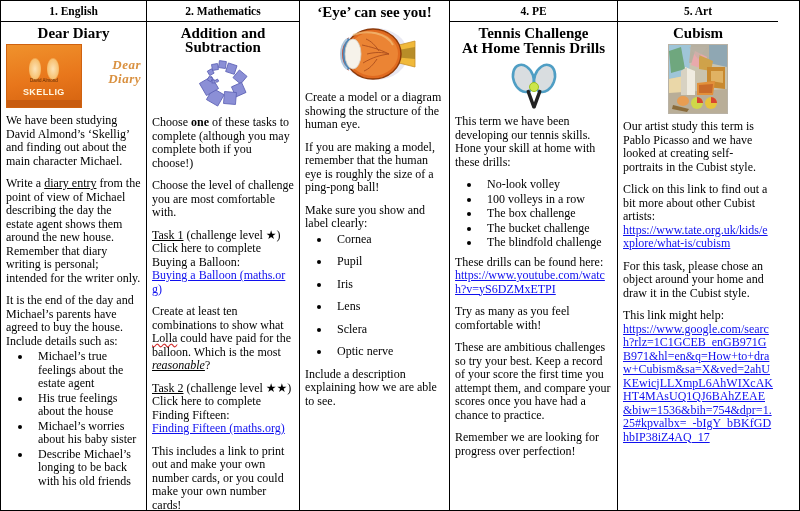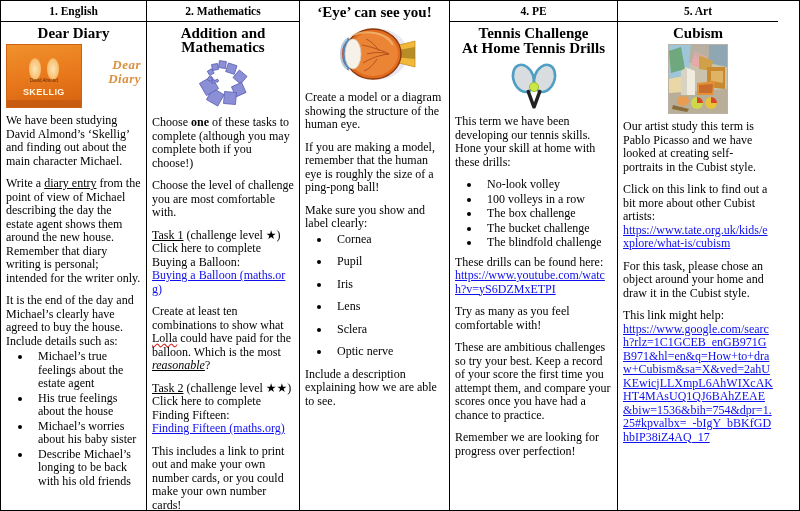--- a/index.html
+++ b/index.html
@@ -193,35 +193,35 @@
             <div class="ttl">SKELLIG</div>
             <div class="strip"></div>
           </div>
           <div class="dear-diary-logo">Dear<br>Diary</div>
         </div>
 
         <p class="t">We have been studying David Almond’s ‘Skellig’ and finding out about the main character Michael.</p>
 
         <p class="t"><span>Write a </span><span class="u">diary entry</span><span> from the point of view of Michael describing the day the estate agent shows them around the new house. Remember that diary writing is personal; intended for the writer only.</span></p>
 
-        <p class="t tight">It is the end of the day and Michael’s clearly have agreed to buy the house.  Include details such as:</p>
+        <p class="t tight">It is the end of the day and Michael’s parents have agreed to buy the house.  Include details such as:</p>
 
         <ul class="bul">
           <li>Michael’s true feelings about the estate agent</li>
           <li>His true feelings about the house</li>
           <li>Michael’s worries about his baby sister</li>
           <li>Describe Michael’s longing to be back with his old friends</li>
         </ul>
       </div>
     </div>
 
     <div class="col col-maths">
       <div class="col-head">2. Mathematics</div>
       <div class="col-body">
-        <div class="subtitle">Addition and Mathematics</div>
+        <div class="subtitle">Addition and Subtraction</div>
 
         <div class="img-wrap">
           <svg class="spiral" viewBox="0 0 52 52">
             <g fill="#8b8fd6" stroke="#5d62b5" stroke-width="0.8">
               <rect x="30" y="6" width="9" height="9" transform="rotate(18 34 10)"></rect>
               <rect x="38" y="14" width="10" height="10" transform="rotate(40 43 19)"></rect>
               <rect x="37" y="26" width="11" height="11" transform="rotate(66 42 31)"></rect>
               <rect x="27" y="34" width="12" height="12" transform="rotate(95 33 40)"></rect>
               <rect x="13" y="33" width="13" height="13" transform="rotate(120 19 39)"></rect>
               <rect x="5" y="21" width="14" height="14" transform="rotate(150 12 28)"></rect>

